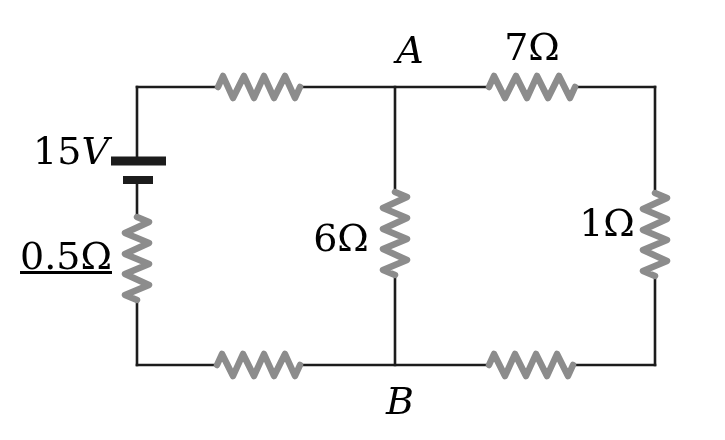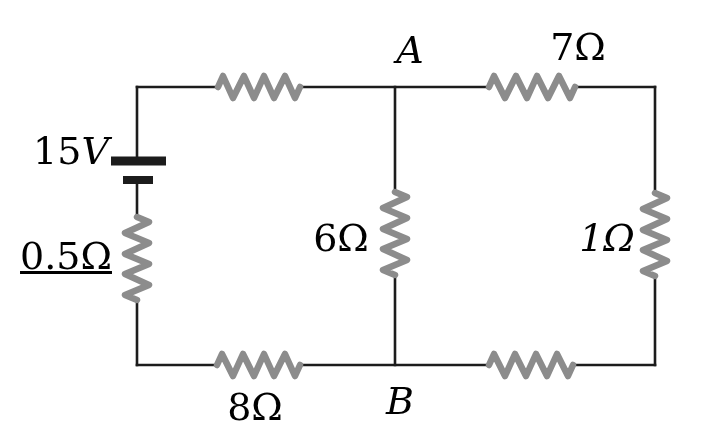--- a/index.html
+++ b/index.html
@@ -47,23 +47,23 @@
     font-size: 38px;
     line-height: 1;
     white-space: nowrap;
     user-select: none;
   }
   .italic { font-style: italic; }
   
   .lbl-source   { left: 71px;  top: 151px; }
   .lbl-r-left   { left: 66px;  top: 256px; text-decoration: underline; }
   .lbl-r-tl     { left: 270px; top: 49px;  }
-  .lbl-r-tr     { left: 532px; top: 47px; margin-left: 46px;  }
+  .lbl-r-tr     { left: 532px; top: 47px;  }
   .lbl-r-mid    { left: 341px; top: 238px; }
-  .lbl-r-right  { left: 607px; top: 238px; font-style: italic; }
+  .lbl-r-right  { left: 607px; top: 223px; }
   .lbl-r-bl     { left: 255px; top: 407px; }
   .lbl-r-br     { left: 529px; top: 410px; }
   .lbl-node-a   { left: 410px; top: 50px;  }
   .lbl-node-b   { left: 400px; top: 401px; }
 </style>
 </head>
 <body>
 
 <div class="stage">
 
@@ -88,18 +88,17 @@
     <polyline class="zigzag" points="395,192 407,197 383,208 407,218 383,229 407,239 383,249 407,260 383,270 395,275"></polyline>
     <polyline class="zigzag" points="655,193 667,198 643,209 667,219 643,230 667,240 643,250 667,261 643,271 655,276"></polyline>
   </svg>
 
   <div class="lbl lbl-source"><span>15</span><span class="italic">V</span></div>
 
   <div class="lbl lbl-r-left">0.5Ω</div>
   <div class="lbl lbl-r-tr">7Ω</div>
   <div class="lbl lbl-r-mid">6Ω</div>
   <div class="lbl lbl-r-right">1Ω</div>
-  <div class="lbl lbl-r-bl">8Ω</div>
 
   <div class="lbl italic lbl-node-a">A</div>
   <div class="lbl italic lbl-node-b">B</div>
 
 </div>
 
 </body></html>

